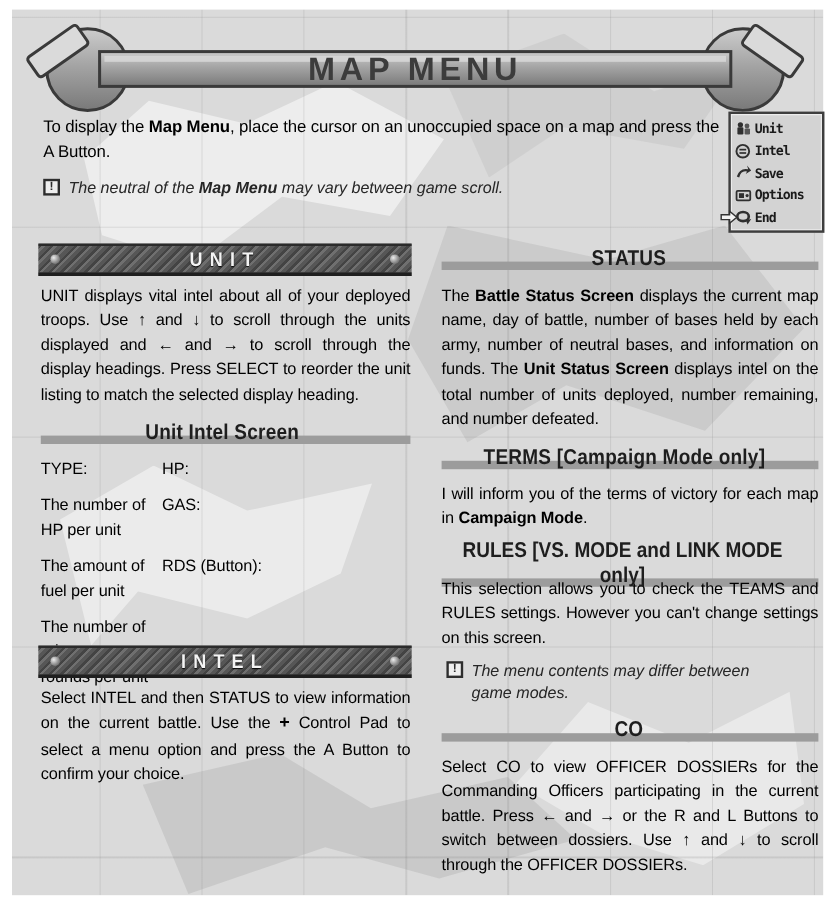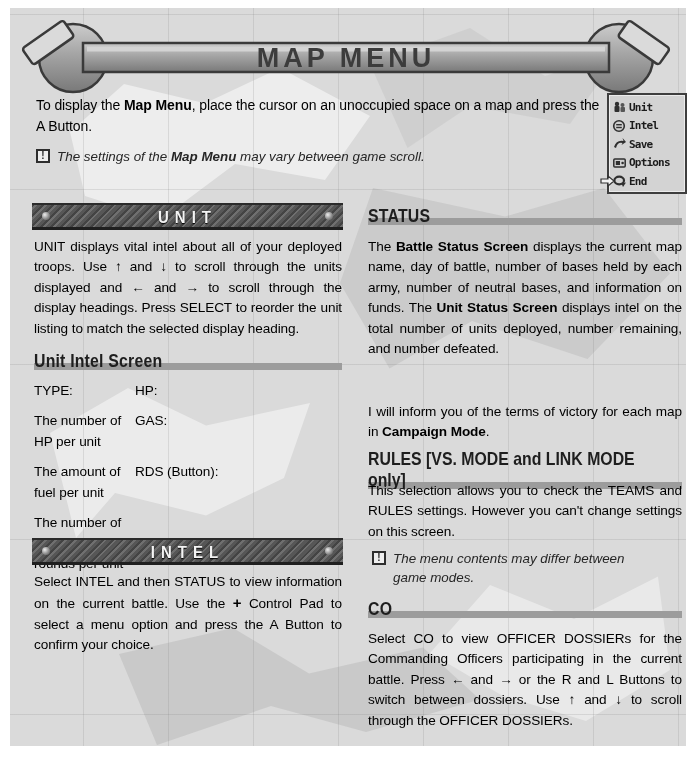--- a/index.html
+++ b/index.html
@@ -27,21 +27,21 @@
     background-color:#646464;
     background-image:repeating-linear-gradient(135deg, rgba(15,15,15,.38) 0 2px, rgba(140,140,140,.28) 2px 4px, rgba(55,55,55,.30) 4px 7px);
     border-top:2px solid #2b2b2b; border-bottom:3px solid #1f1f1f;
     display:flex; align-items:center; justify-content:center; }
   .section-bar .rivet { position:absolute; top:calc(50% - 4px); width:8px; height:8px; border-radius:50%;
     background:radial-gradient(circle at 35% 35%, #ececec, #8d8d8d 55%, #4e4e4e); }
   .section-bar .rivet.l { left:10px; } .section-bar .rivet.r { right:10px; }
   .section-bar .bar-title { color:#f4f4f4; font-weight:bold; font-size:15px; letter-spacing:6px;
     text-shadow:0 1px 1px #000; transform:scaleY(1.1); }
   
-  .ruled-heading { position:absolute; font-weight:bold; font-size:16.5px; color:#1e1e1e; letter-spacing:.2px; }
+  .ruled-heading { position:absolute; font-weight:bold; font-size:16.5px; color:#1e1e1e; letter-spacing:.2px;text-align:center; }
   .ruled-heading .txt { position:relative; z-index:1; display:inline-block; transform:scale(.96,1.08); transform-origin:left bottom; }
   .ruled-heading .bar { position:absolute; left:0; right:0; bottom:1px; height:7px; background:#9c9c9c; }
   
   .abs { position:absolute; }
   
   .menu-box { position:absolute; left:607px; top:93px; width:80px; height:101px;
     background:#d3d3d3; border:2px solid #3e3e3e; box-shadow:inset 0 0 0 1px #ececec;
     padding:3px 2px 2px 3px; display:flex; flex-direction:column; justify-content:space-between; }
   .menu-row { display:flex; align-items:center; gap:2px; height:18px; position:relative; }
   .menu-row svg { flex:0 0 auto; }
@@ -93,21 +93,21 @@
     </g>
     <rect x="62" y="31" width="526" height="29" fill="url(#shaftG)" stroke="#3a3a3a" stroke-width="2.5"></rect>
     <rect x="66" y="34.5" width="518" height="5" fill="#d8d8d8" opacity="0.85"></rect>
     <text x="325" y="55" text-anchor="middle" font-family="Liberation Sans, sans-serif" font-weight="bold" font-size="27" letter-spacing="4" fill="#3c3c3c">MAP MENU</text>
   </svg>
 
   <div class="abs" style="left:36px;top:95px;width:566px;">
     <p class="body-text" style="font-size:14px;"><span>To display the </span><b>Map Menu</b><span>, place the cursor on an unoccupied space on a map and press the A Button.</span></p>
     <div class="note" style="margin-top:10px;">
       <span class="note-icon">!</span>
-      <i><span>The settings of the </span><b>Map Menu</b><span> may vary between game scroll.</span></i>
+      <i><span>The neutral of the </span><b>Map Menu</b><span> may vary between game scroll.</span></i>
     </div>
   </div>
 
   <div class="menu-box">
     <div class="menu-row">
       <svg width="15" height="14" viewBox="0 0 15 14">
           <circle cx="5" cy="4" r="2.2" fill="#2f2f2f"></circle>
           <rect x="2.5" y="6" width="5" height="6" rx="1" fill="#2f2f2f"></rect>
           <circle cx="10.5" cy="5" r="2" fill="#565656"></circle>
           <rect x="8.5" y="7" width="4.5" height="5" rx="1" fill="#565656"></rect>
@@ -175,20 +175,24 @@
     <span class="rivet r"></span>
   </div>
   <p class="abs body-text just" style="left:34px;top:572px;width:308px;"><span>Select INTEL and then STATUS to view information on the current battle. Use the </span><b style="font-size:15px;">+</b><span> Control Pad to select a menu option and press the A Button to confirm your choice.</span></p>
 
   <div class="ruled-heading" style="left:368px;top:207px;width:314px;">
     <span class="txt">STATUS</span>
     <span class="bar"></span>
   </div>
   <p class="abs body-text just" style="left:368px;top:237px;width:314px;"><span>The </span><b>Battle Status Screen</b><span> displays the current map name, day of battle, number of bases held by each army, number of neutral bases, and information on funds. The </span><b>Unit Status Screen</b><span> displays intel on the total number of units deployed, number remaining, and number defeated.</span></p>
 
+  <div class="ruled-heading" style="left:368px;top:373px;width:314px;">
+    <span class="txt">TERMS [Campaign Mode only]</span>
+    <span class="bar"></span>
+  </div>
   <p class="abs body-text just" style="left:368px;top:402px;width:314px;"><span>I will inform you of the terms of victory for each map in </span><b>Campaign Mode</b><span>.</span></p>
 
   <div class="ruled-heading" style="left:368px;top:452px;width:314px;">
     <span class="txt" style="letter-spacing:0;">RULES [VS. MODE and LINK MODE only]</span>
     <span class="bar"></span>
   </div>
   <p class="abs body-text just" style="left:368px;top:481px;width:314px;">This selection allows you to check the TEAMS and RULES settings. However you can't change settings on this screen.</p>
   <div class="abs note" style="left:372px;top:549px;width:272px;">
     <span class="note-icon">!</span>
     <i>The menu contents may differ between game modes.</i>

